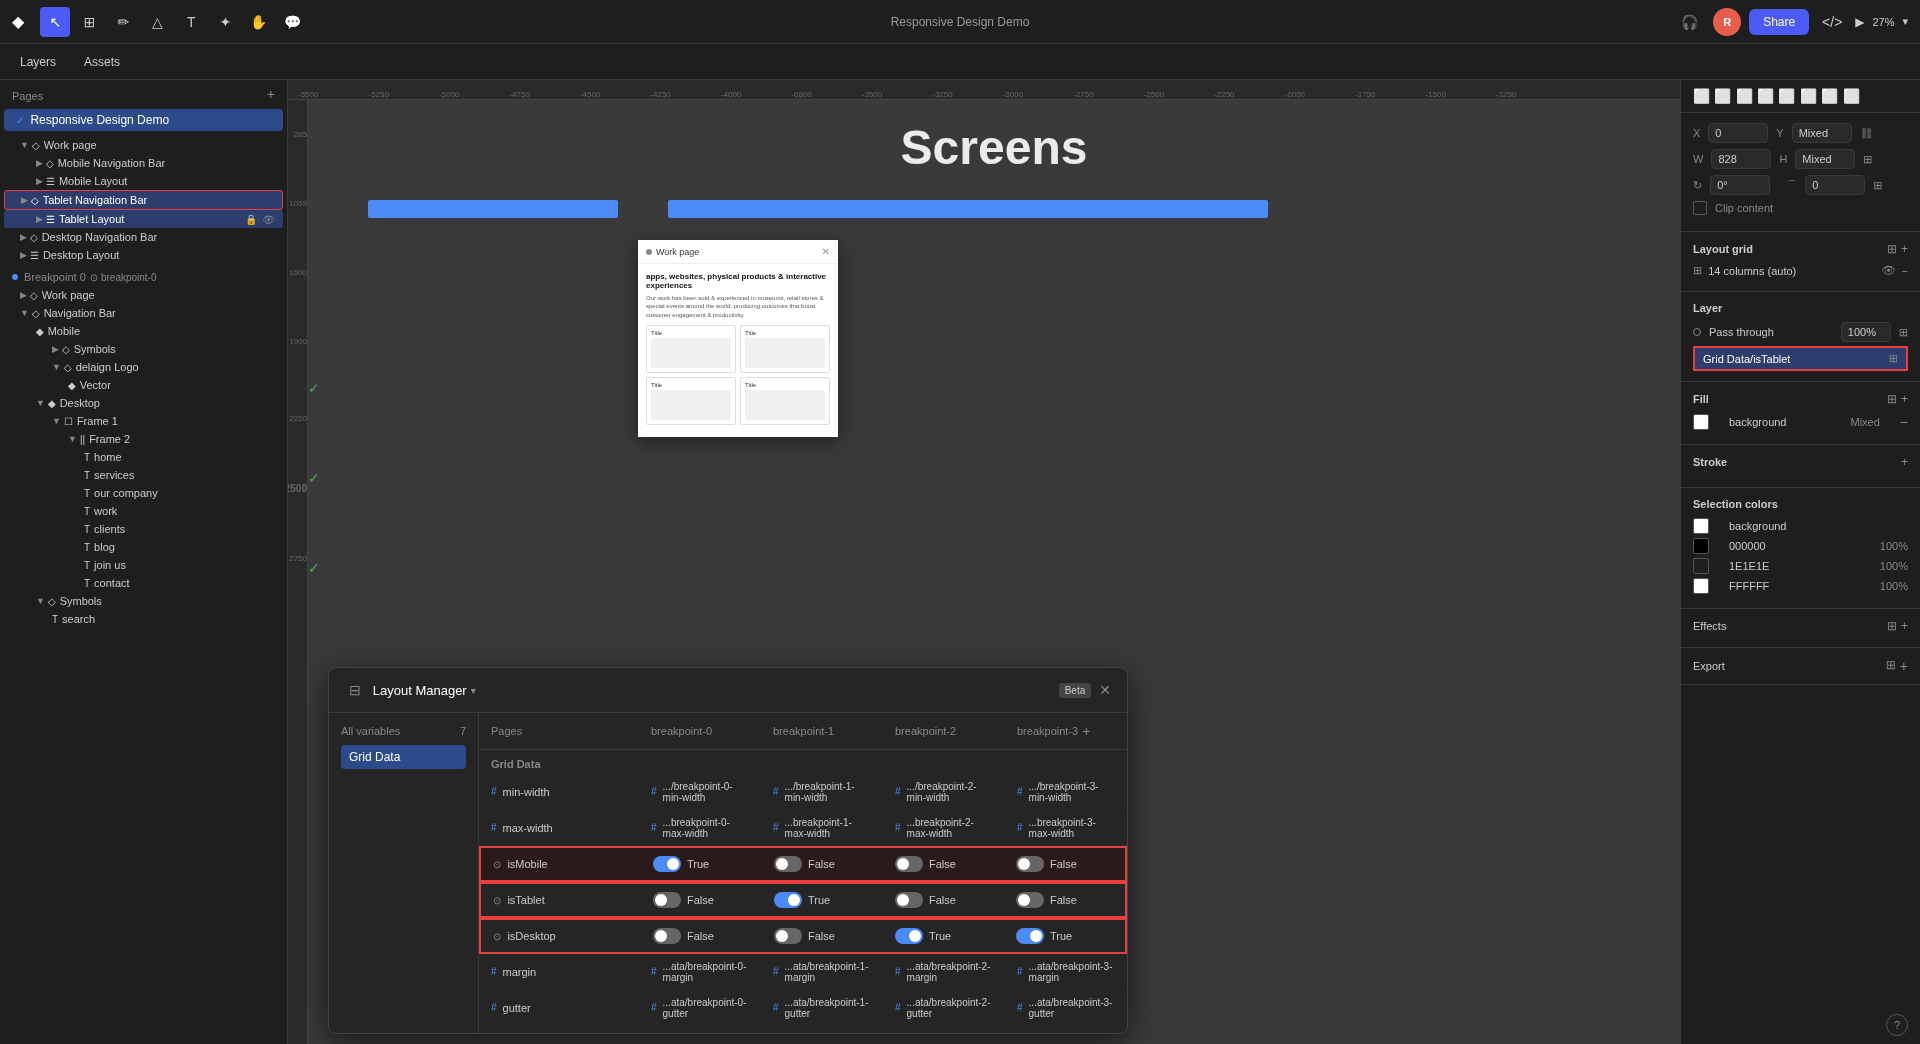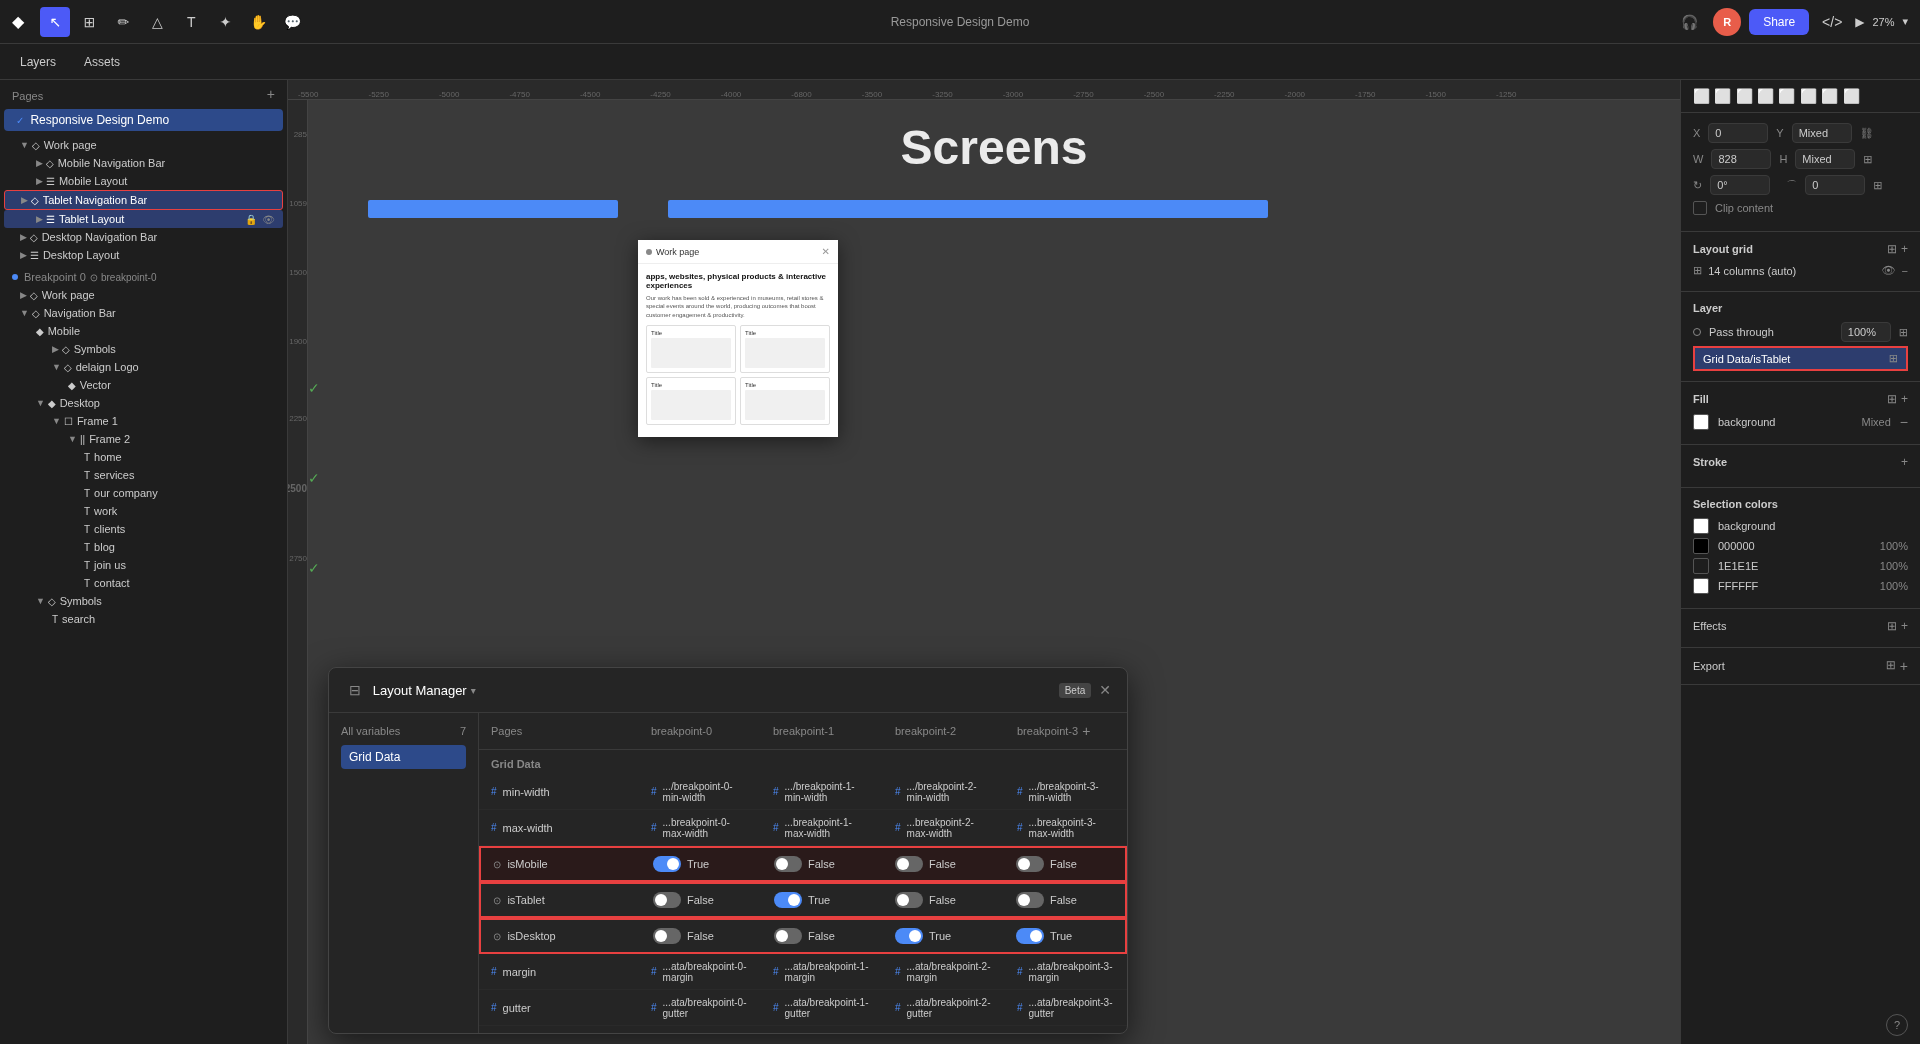--- a/index.html
+++ b/index.html
@@ -305,21 +305,21 @@
     .rs-section-icons { display: flex; gap: 4px; }
     .rs-section-icon { color: #888; font-size: 12px; cursor: pointer; }
 
     .layout-grid-row {
       display: flex; align-items: center; gap: 6px; margin-bottom: 4px;
     }
     .grid-icon { color: #888; font-size: 11px; }
     .grid-label { color: #ccc; font-size: 11px; flex: 1; }
     .grid-icon-btn { color: #888; font-size: 11px; cursor: pointer; }
 
-    .fill-row { display: flex; align-items: center; gap: 9px; margin-bottom: 4px; }
+    .fill-row { display: flex; align-items: center; gap: 20px; margin-bottom: 4px; }
     .fill-swatch { width: 16px; height: 16px; border-radius: 2px; border: 1px solid #555; }
     .fill-label { color: #ccc; font-size: 11px; flex: 1; }
     .fill-mixed { color: #888; font-size: 11px; }
     .fill-minus { color: #888; font-size: 14px; cursor: pointer; }
 
     .layer-row { display: flex; align-items: center; gap: 8px; margin-bottom: 4px; }
     .layer-dot { width: 8px; height: 8px; border-radius: 50%; border: 1px solid #888; }
     .layer-label { color: #ccc; font-size: 11px; flex: 1; }
     .layer-link { color: #888; font-size: 11px; cursor: pointer; }
 

